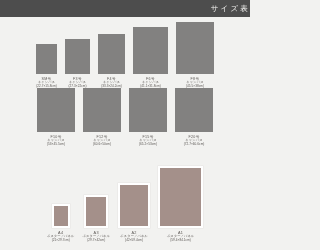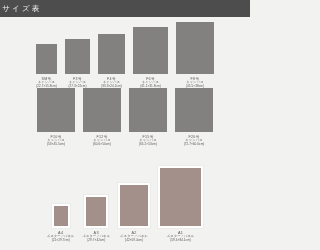--- a/index.html
+++ b/index.html
@@ -24,21 +24,21 @@
   
   .header-bar {
     position: absolute;
     left: 0;
     top: 0;
     width: 250px;
     height: 17px;
     background: #4d4d4d;
     display: flex;
     align-items: center;
-    justify-content: flex-start;
+    justify-content: flex-end;
   }
   .header-title {
     color: #f5f4f2;
     font-size: 7.5px;
     letter-spacing: 2.2px;
     text-indent: 2.2px;
     font-weight: 400;
     white-space: nowrap;
     line-height: 1;
   }

